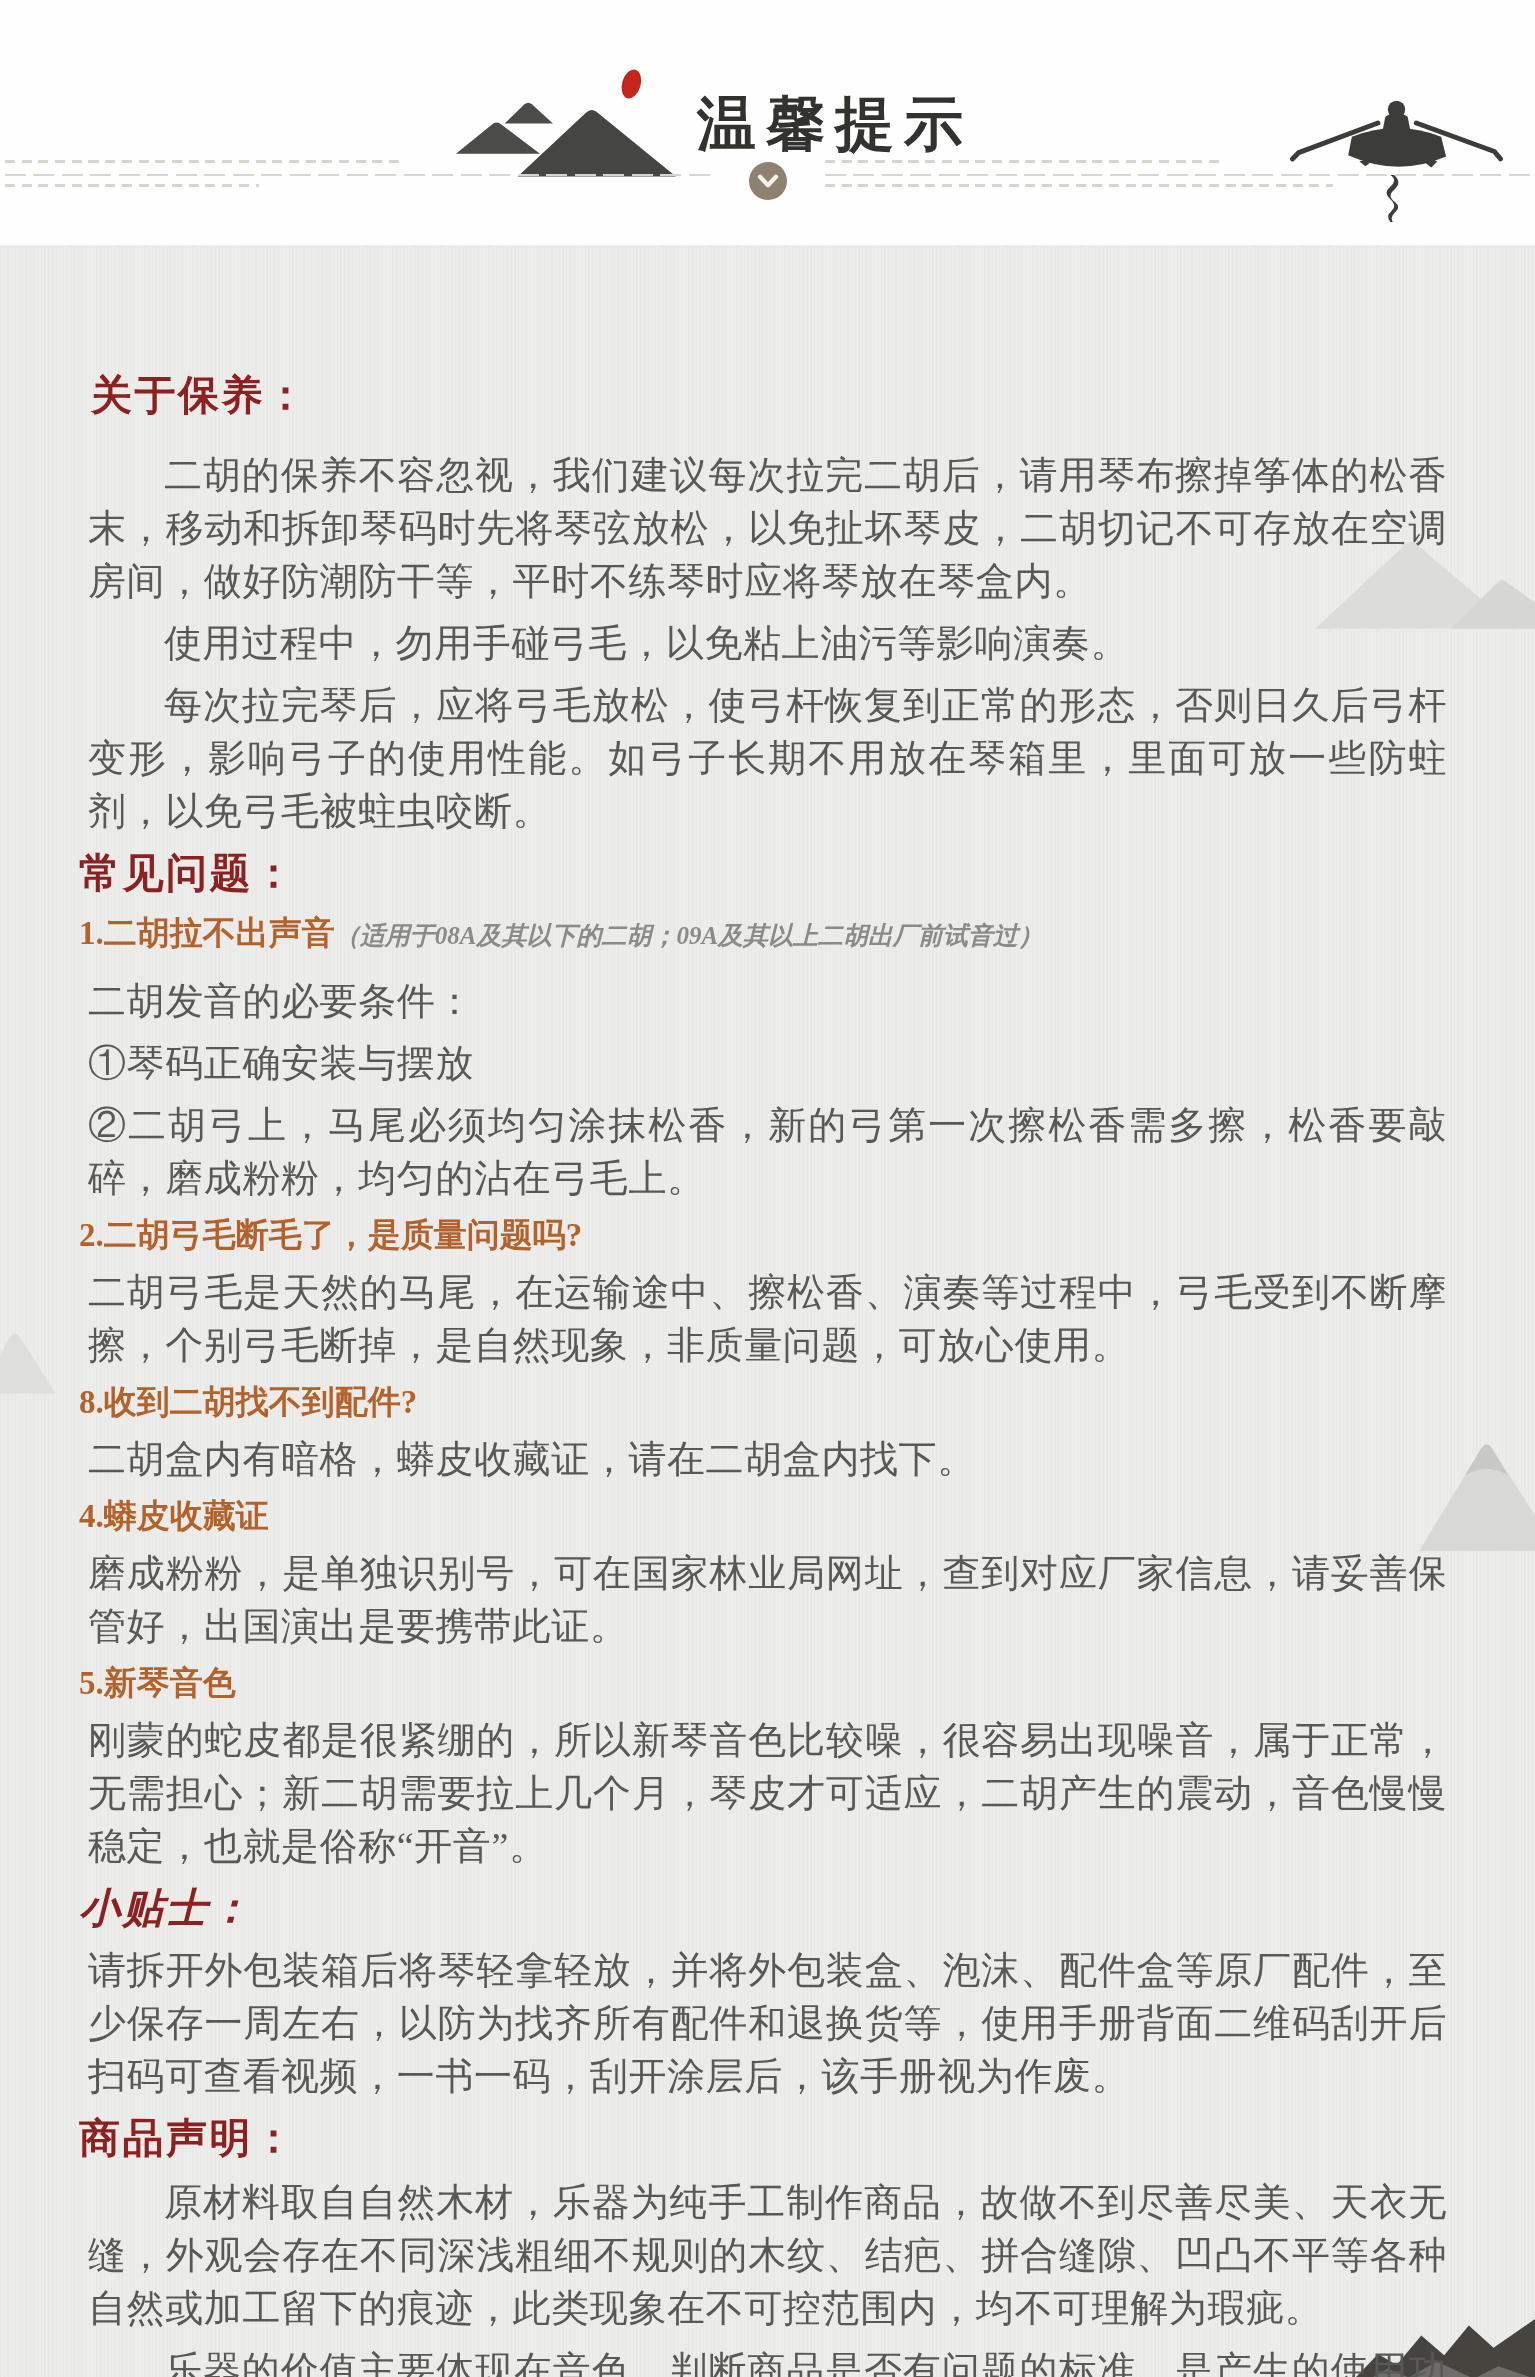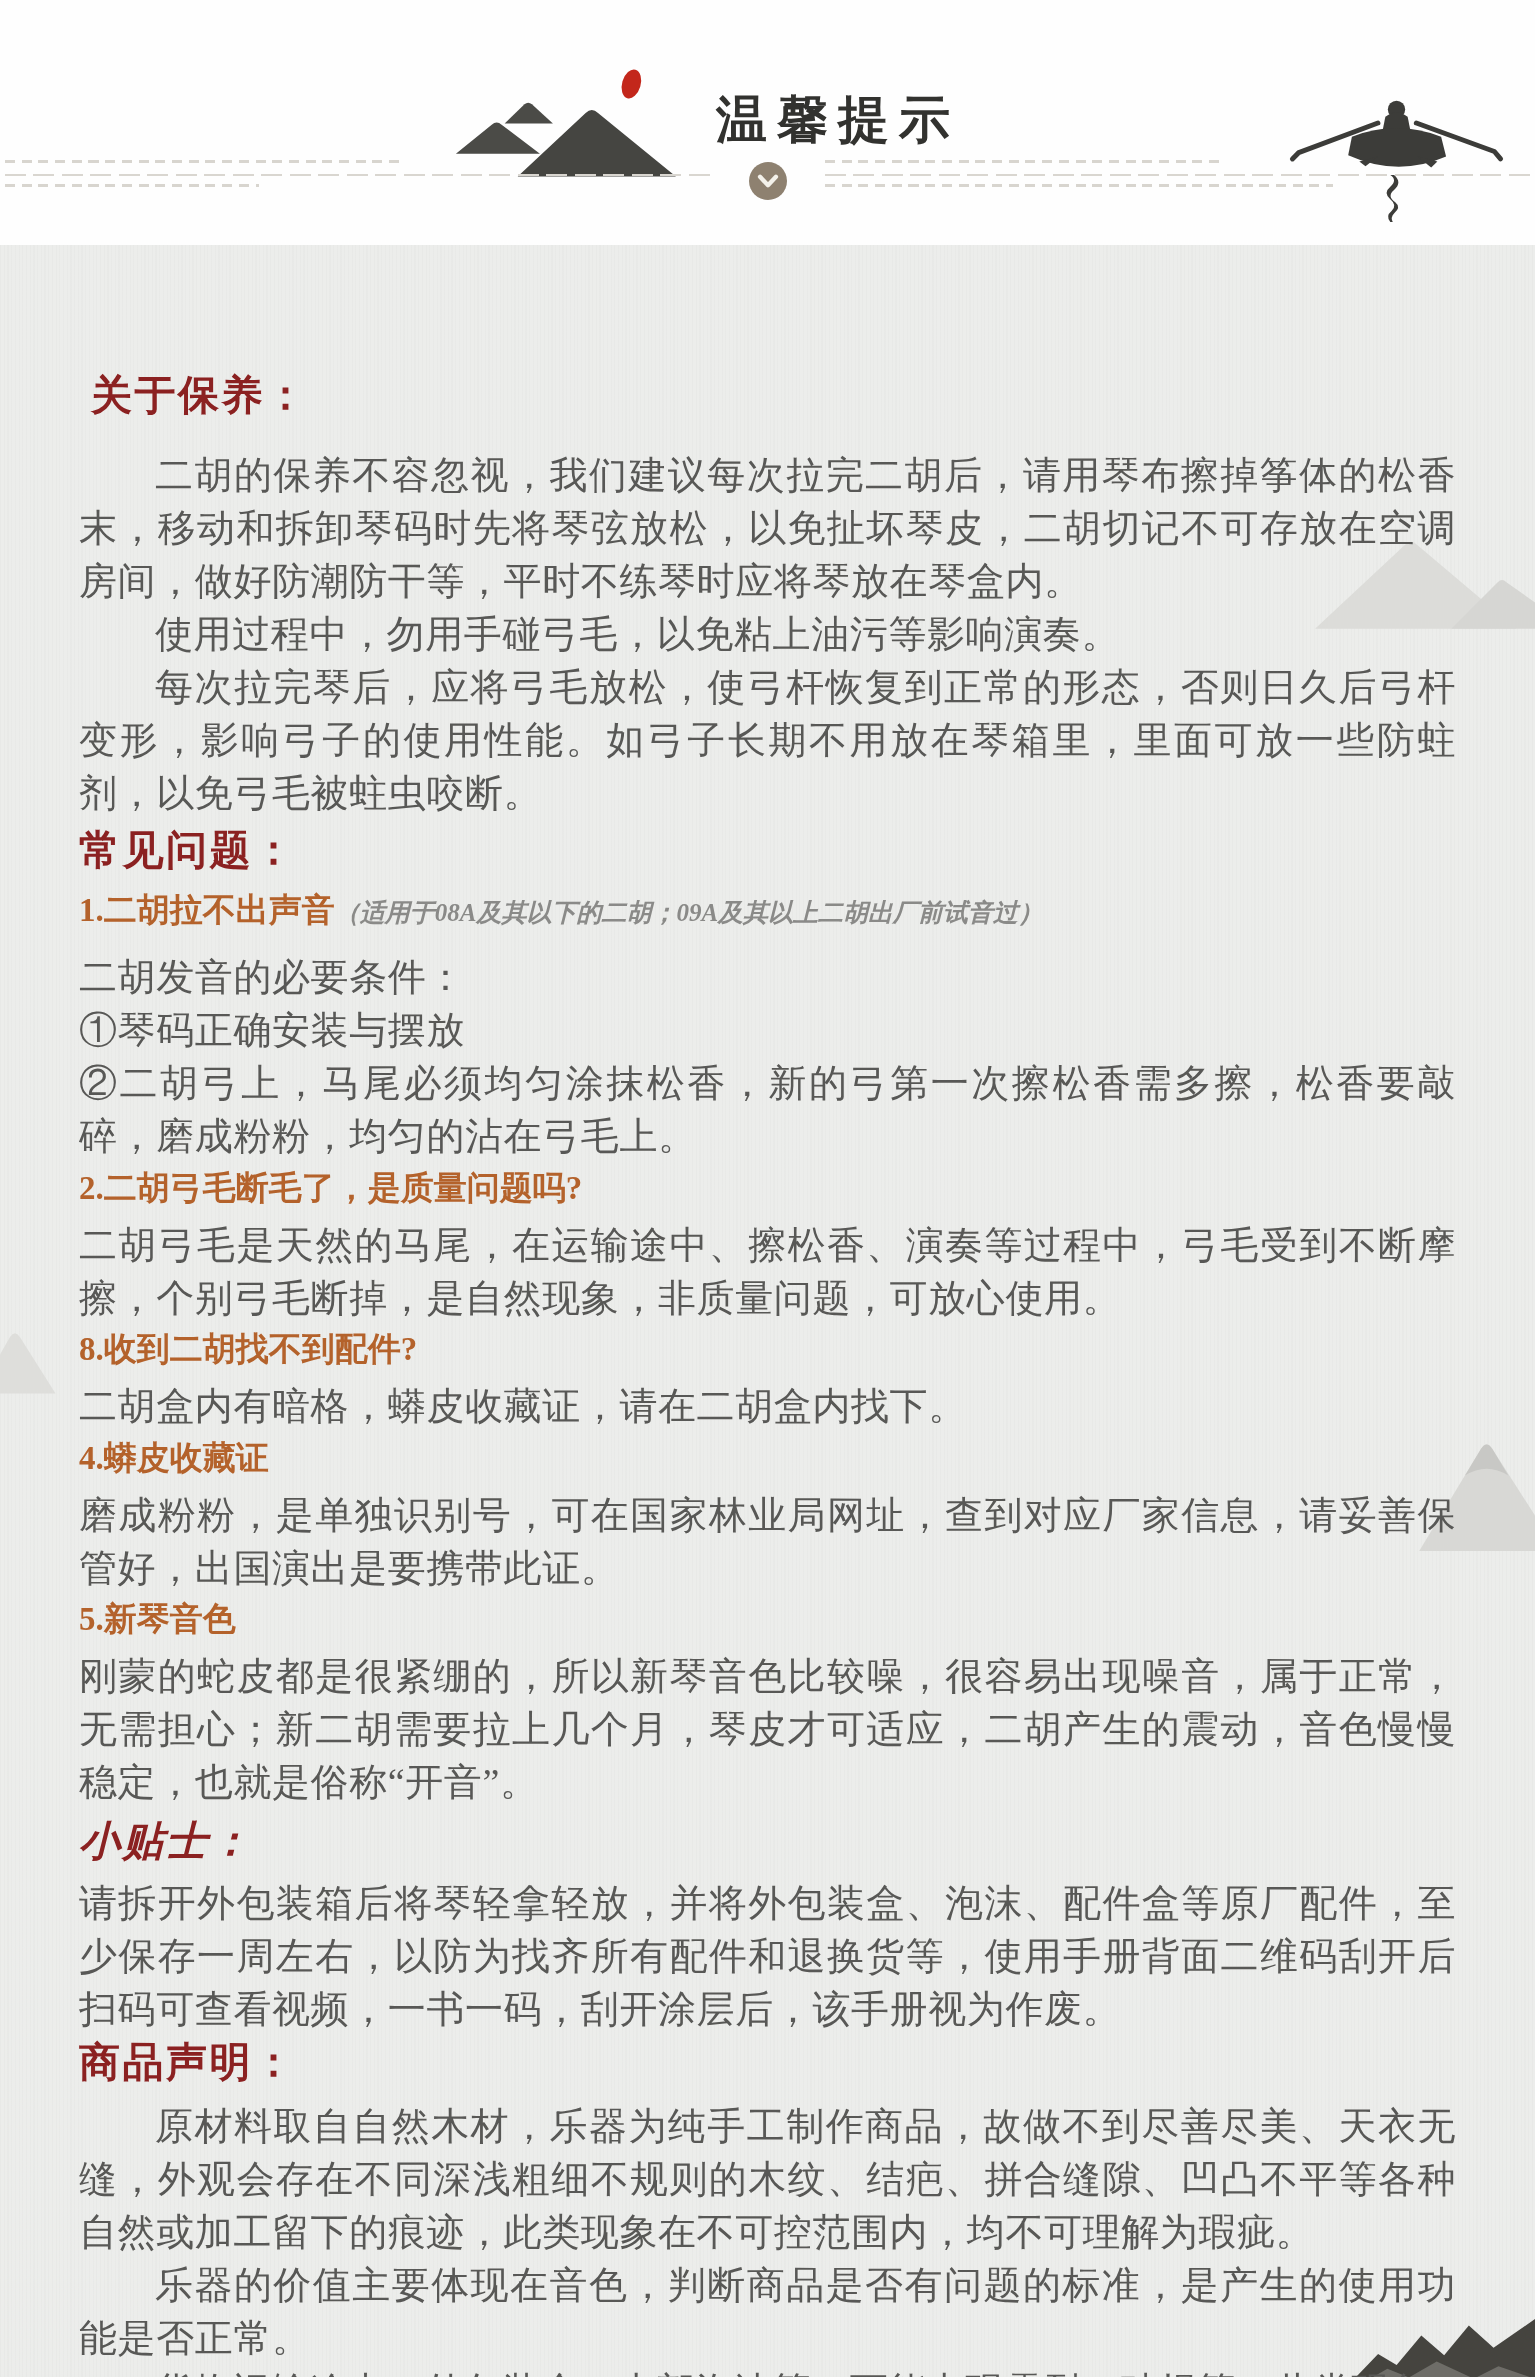--- a/index.html
+++ b/index.html
@@ -7,22 +7,22 @@
     width:1535px;height:2377px;
     font-family:"Liberation Serif","DejaVu Serif",serif;
     background:#ffffff;
   }
   .page{position:relative;width:1535px;height:2377px;overflow:hidden;background:#fefefe;}
 
   
   .header{position:absolute;left:0;top:0;width:1535px;height:245px;background:#fefefe;}
   .logo{position:absolute;left:446px;top:59px;}
   .page-title{
-    position:absolute;left:716px;top:92px;margin:0;
-    font-size:51px;font-weight:bold;color:#32322f;letter-spacing:10px;line-height:1.1;
+    position:absolute;left:697px;top:92px;margin:0;
+    font-size:59px;font-weight:bold;color:#32322f;letter-spacing:10px;line-height:1.1;
   }
   .boat{position:absolute;left:1285px;top:77px;}
 
   .orn{position:absolute;top:160px;}
   .orn-left{left:5px;width:706px;}
   .orn-right{left:825px;width:706px;}
   .orn .row{height:2.5px;background:repeating-linear-gradient(90deg,#d8d5cf 0 10px,rgba(0,0,0,0) 10px 16.7px);}
   .orn .r1{width:56%;}
   .orn .r2{width:100%;margin-top:11px;background:repeating-linear-gradient(90deg,#d9d6d0 0 21px,rgba(0,0,0,0) 21px 28.5px);}
   .orn .r3{width:36%;margin-top:8px;}
@@ -50,21 +50,21 @@
 
   h2.sec{
     margin:0 0 27px 12px;font-size:41px;line-height:53px;font-weight:bold;
     color:#8b2121;letter-spacing:2.5px;
   }
   h2.sec-faq{margin:3.7px 0 12.4px 0;}
   h2.sec-tips{margin:6.2px 0 9.3px 0;font-style:italic;}
   h2.sec-stmt{margin:0 0 11px 0;}
 
   p.body{
-    margin:0;font-size:38px;line-height:53px;color:#585856;
+    margin:9px;font-size:38px;line-height:53px;color:#585856;
     text-align:justify;letter-spacing:0.6px;
   }
   p.indent{text-indent:2em;}
 
   .faq-title{
     margin:3.7px 0 8.7px 0;font-size:33px;line-height:43px;font-weight:bold;color:#b4622b;
   }
   .faq-title.first{margin:0 0 17.3px 0;}
   .faq-note{font-size:25px;font-weight:bold;color:#8a8a88;letter-spacing:0;font-style:italic;}
   .cutline{margin-top:30px;}

